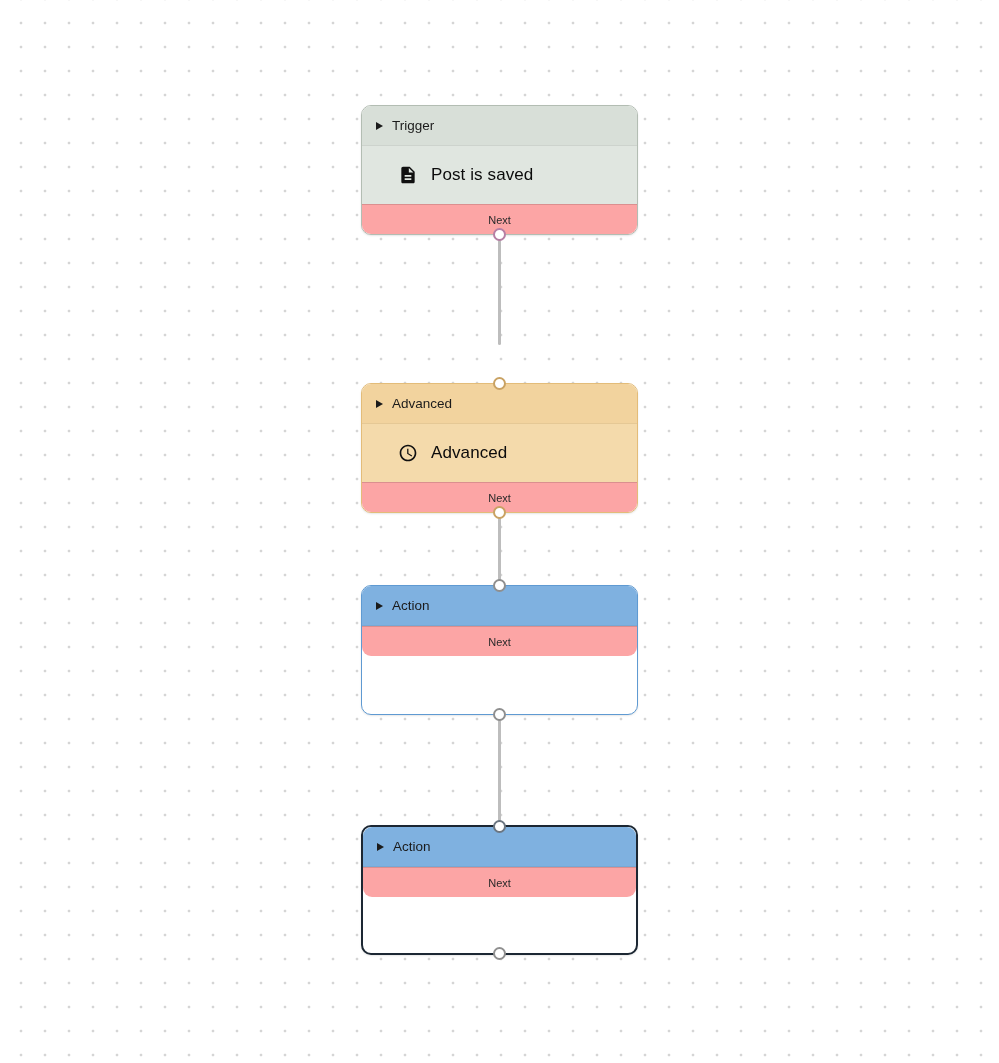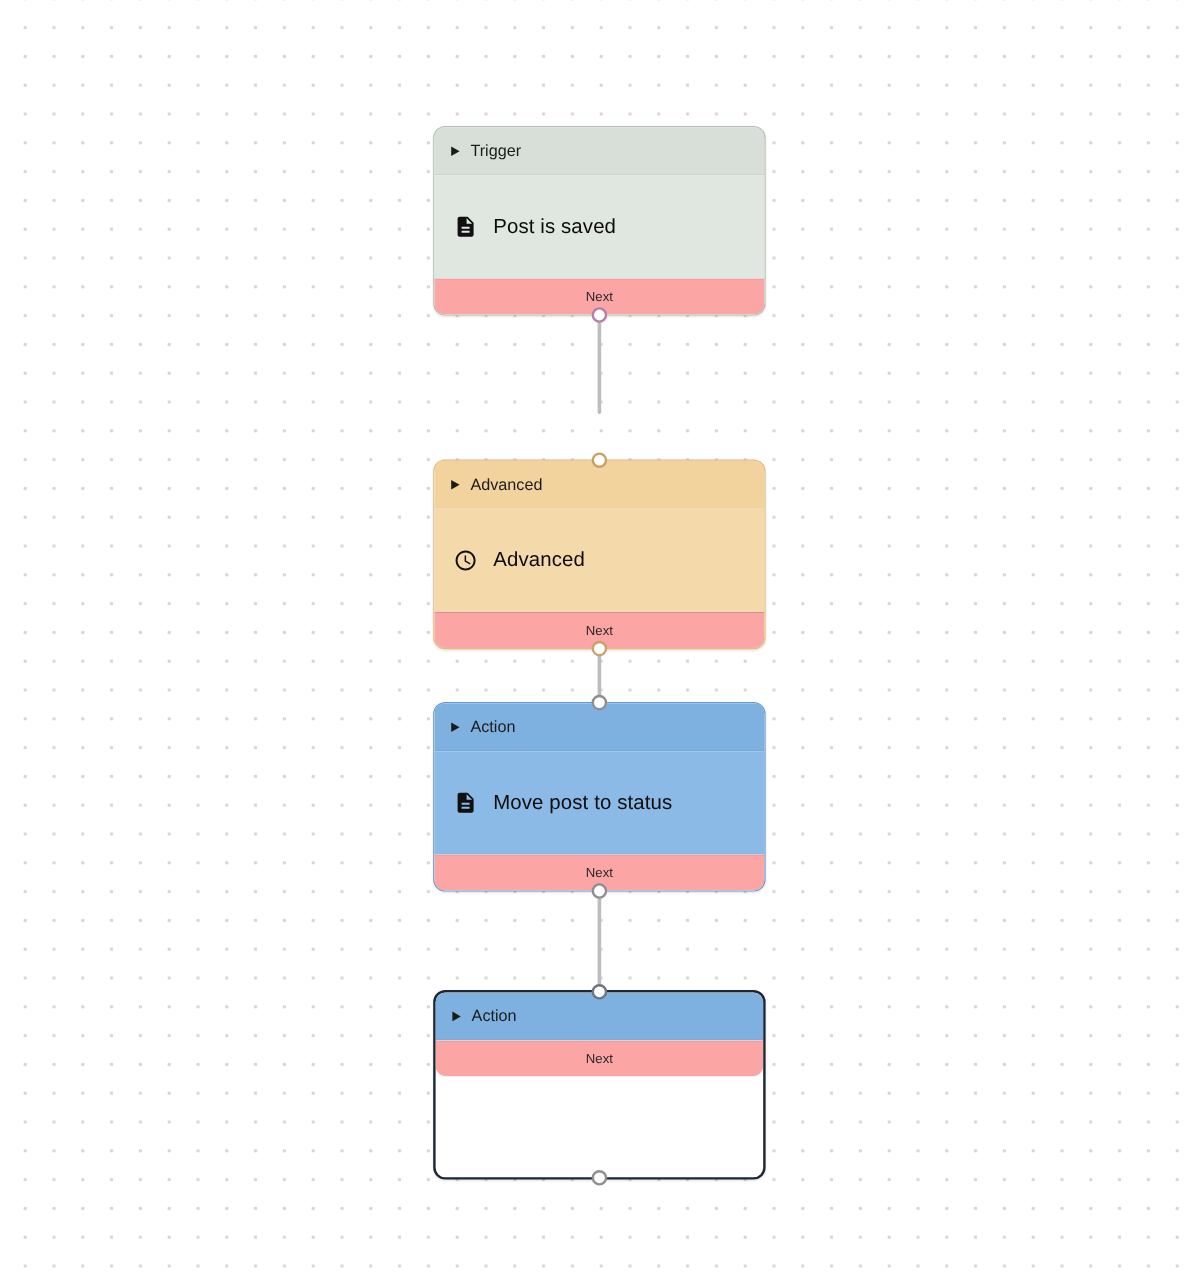--- a/index.html
+++ b/index.html
@@ -19,21 +19,21 @@
   .edge {
     position: absolute;
     left: 498px; width: 3px;
     background: var(--edge-color, #bdbdbd);
     border-radius: 2px;
     z-index: 0;
   }
 
   .node {
     position: absolute;
-    left: 361px; width: 277px; height: 158px;
+    left: 361px; width: 277px; height: 130px;
     display: flex; flex-direction: column;
     border: 1px solid var(--brd, #9aa39a);
     border-radius: 10px;
     background: #ffffff;
     box-shadow: 0 1px 2px rgba(0,0,0,0.10);
     z-index: 1;
   }
   .node.selected { border-width: 2px; }
 
   .node-header {
@@ -48,21 +48,21 @@
     width: 0; height: 0; flex: 0 0 auto;
     border-left: 7px solid #1b1b1b;
     border-top: 4.5px solid transparent;
     border-bottom: 4.5px solid transparent;
   }
   .node-category { font-size: 13.5px; color: #1b1b1b; }
 
   .node-body {
     flex: 1;
     display: flex; align-items: center; gap: 13px;
-    padding: 0 16px;
+    padding: 0 36px;
     background: var(--bod, #f5f5f5);
   }
   .node-icon { width: 20px; height: 20px; display: flex; flex: 0 0 auto; }
   .node-icon svg { width: 100%; height: 100%; fill: #101010; }
   .node-title { font-size: 17px; color: #0b0b0b; letter-spacing: 0.1px; }
 
   .node-footer {
     flex: 0 0 30px;
     display: flex; align-items: center; justify-content: center;
     background: #fca5a5;
@@ -129,28 +129,20 @@
     </footer>
     <span class="handle handle-top" style="border-color: rgb(201, 162, 99);"></span>
     <span class="handle handle-bottom" style="border-color: rgb(201, 162, 99);"></span>
   </article>
 
   <article class="node" style="top: 585px; --hdr: #7fb1e0; --bod: #8cbae6; --brd: #5f9ad2;">
     <header class="node-header">
       <span class="tri"></span>
       <span class="node-category">Action</span>
     </header>
-    <div class="node-body">
-      <span class="node-icon">
-        <svg viewBox="0 0 24 24">
-            <path d="M14 2H6c-1.1 0-2 .9-2 2v16c0 1.1.9 2 2 2h12c1.1 0 2-.9 2-2V8l-6-6zm2 16H8v-2h8v2zm0-4H8v-2h8v2zm-3-5V3.5L18.5 9H13z"></path>
-          </svg>
-      </span>
-      <span class="node-title">Move post to status</span>
-    </div>
     <footer class="node-footer">
       <span class="next-label">Next</span>
     </footer>
     <span class="handle handle-top" style="border-color: rgb(143, 143, 143);"></span>
     <span class="handle handle-bottom" style="border-color: rgb(143, 143, 143);"></span>
   </article>
 
   <article class="node selected" style="top: 825px; --hdr: #7fb1e0; --bod: #8cbae6; --brd: #1c2733;">
     <header class="node-header">
       <span class="tri"></span>

